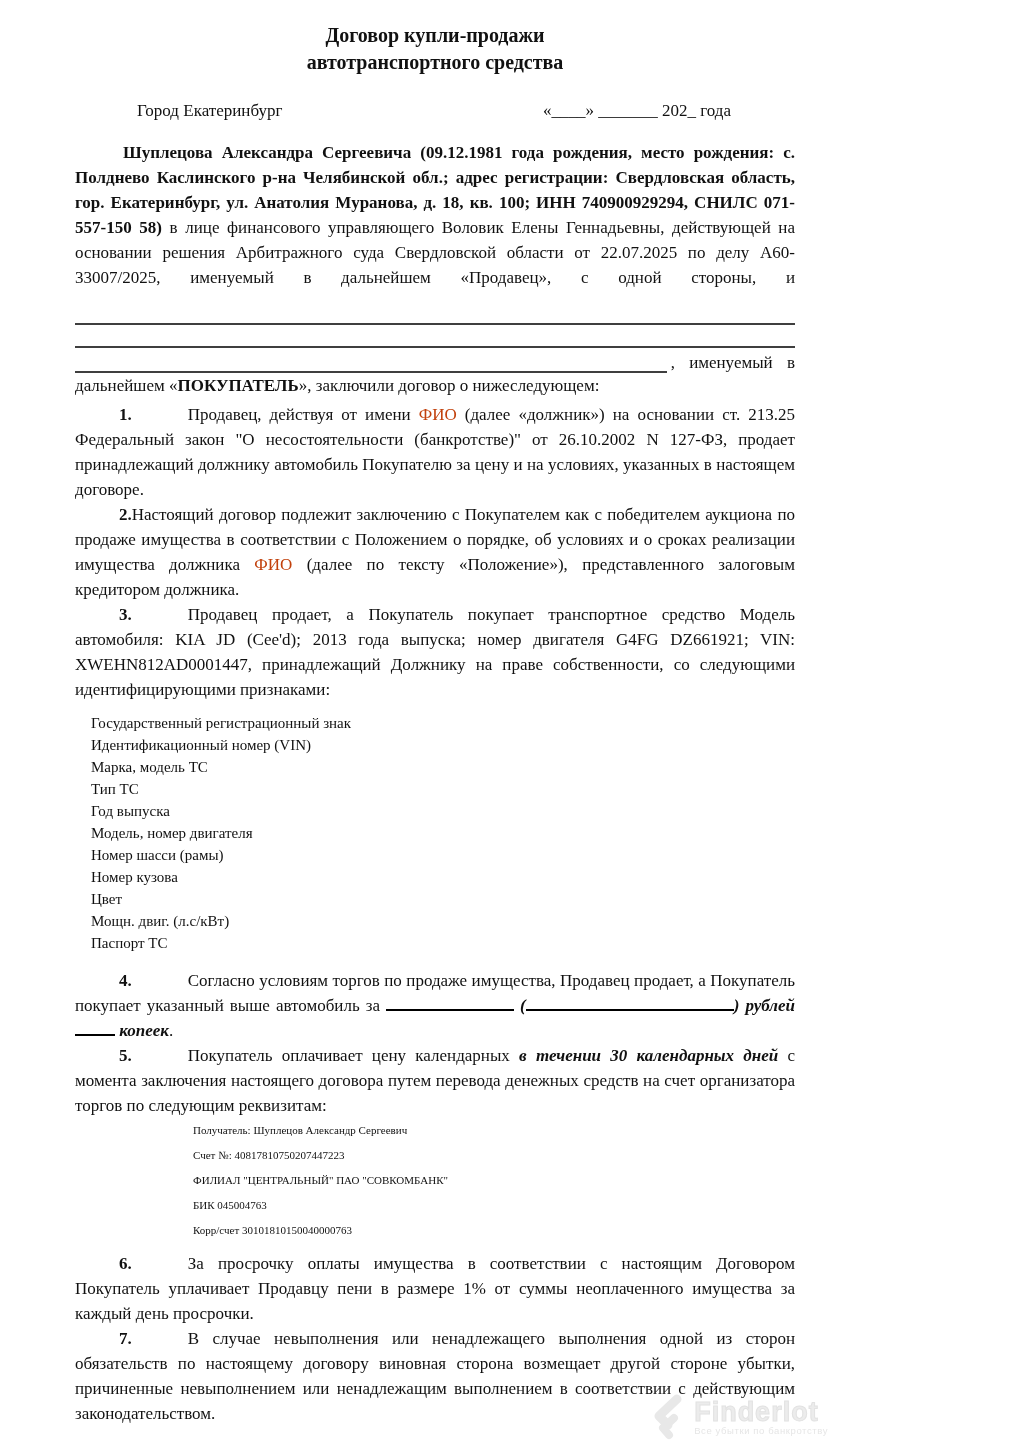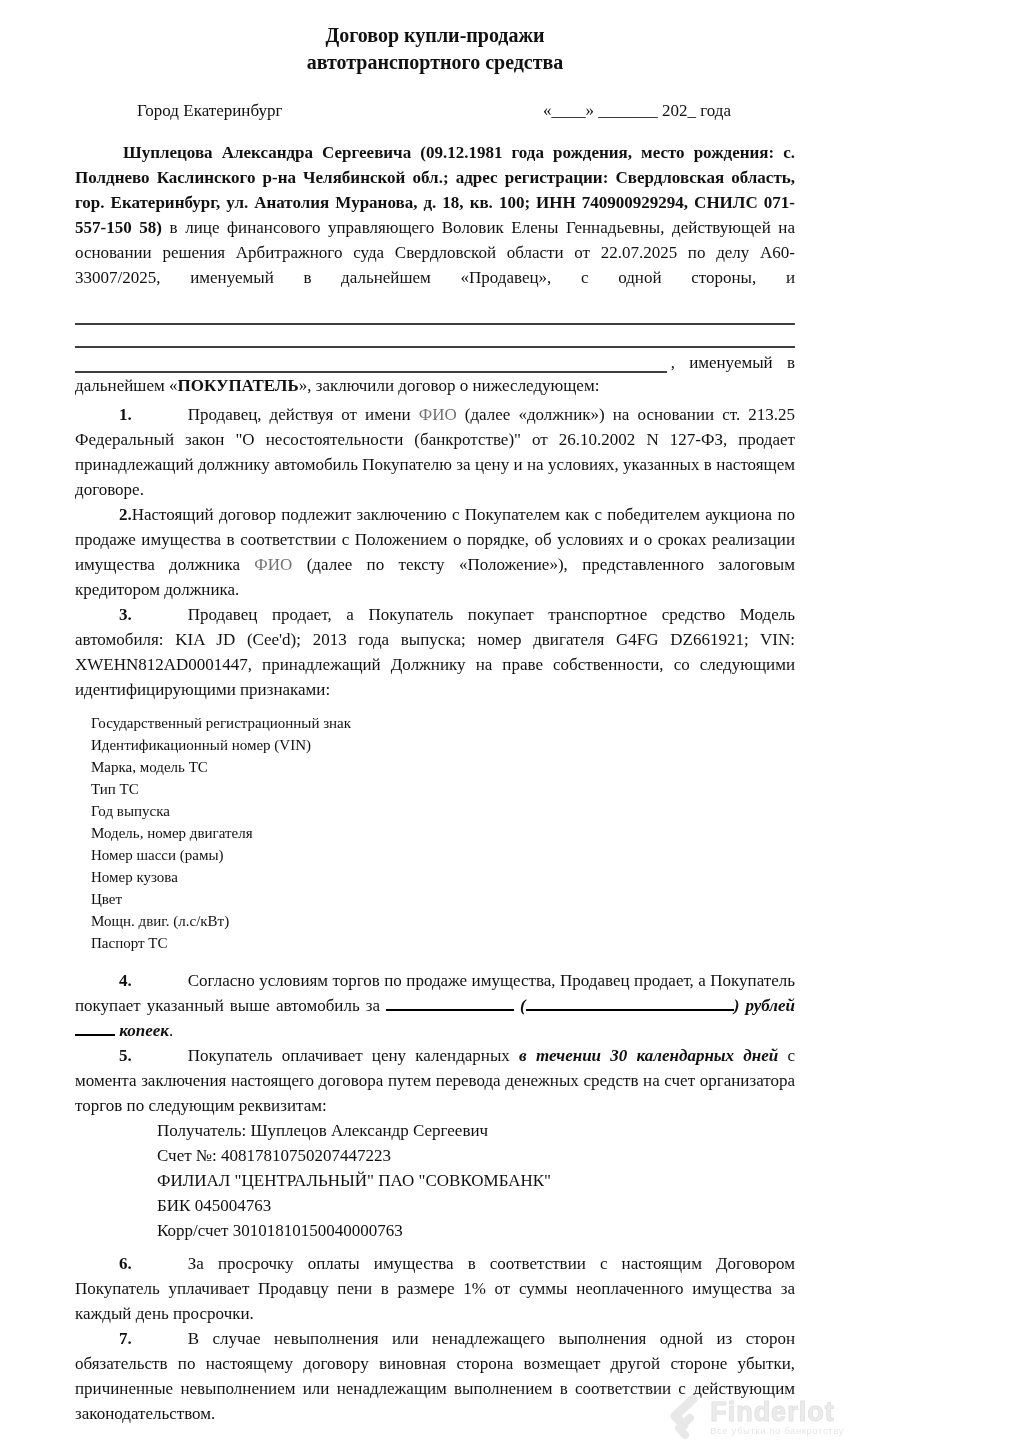--- a/index.html
+++ b/index.html
@@ -39,21 +39,21 @@
     line-height: 25px;
     text-align: justify;
   }
   .preamble {
     text-indent: 48px;
     text-align-last: justify;
     margin-bottom: 12px;
   }
   .b  { font-weight: bold; }
   .bi { font-weight: bold; font-style: italic; }
-  .red { color: #737373; }
+  .red { color: #c2410c; }
   .blank-row-full {
     height: 23px;
     border-bottom: 2px solid #3f3f3f;
   }
   .blank-row-part {
     display: flex;
     align-items: flex-end;
     height: 25px;
     font-size: 17px;
   }
@@ -80,28 +80,28 @@
   .w210 { width: 208px; }
   .w40  { width: 40px; }
   .vehicle-list {
     margin-top: 10px;
     margin-left: 16px;
     font-size: 15px;
     line-height: 22px;
   }
   .clause4 { margin-top: 14px; }
   .payment-block {
-    margin-left: 82px;
-    font-size: 17px;
+    margin-left: 118px;
+    font-size: 11px;
     line-height: 25px;
   }
   .clause6 { margin-top: 8px; }
   .watermark {
     position: absolute;
-    right: 12px;
+    right: 28px;
     bottom: 6px;
     display: flex;
     align-items: center;
     gap: 6px;
     pointer-events: none;
   }
   .wm-text { display: flex; flex-direction: column; }
   .wm-brand {
     font-family: "Liberation Sans", "DejaVu Sans", sans-serif;
     font-weight: bold;

